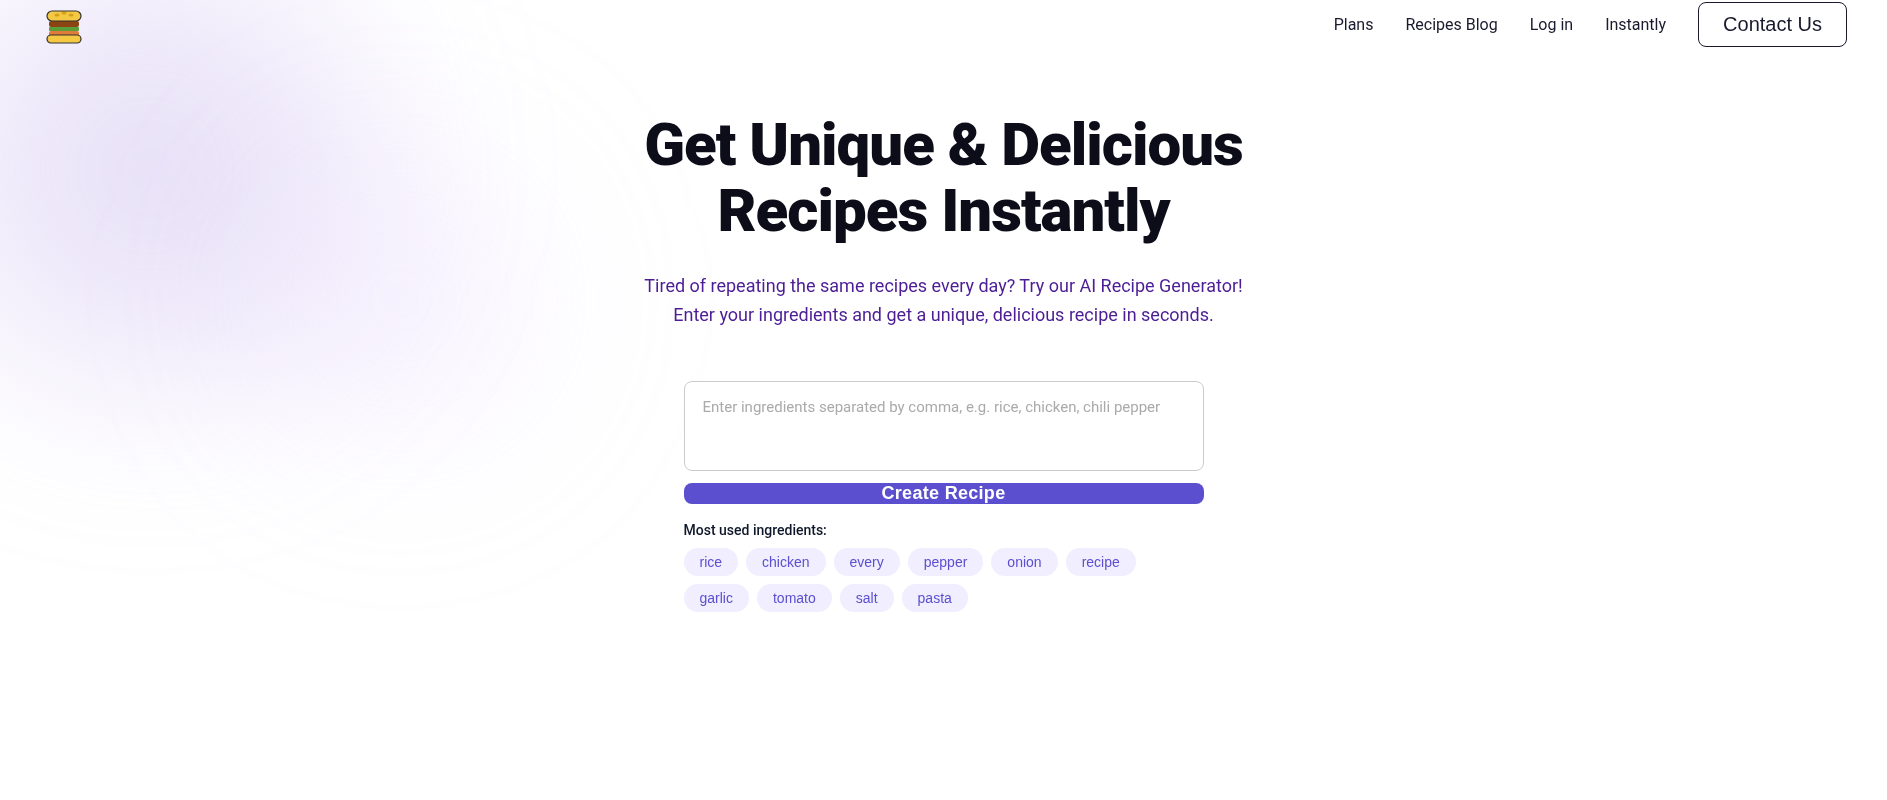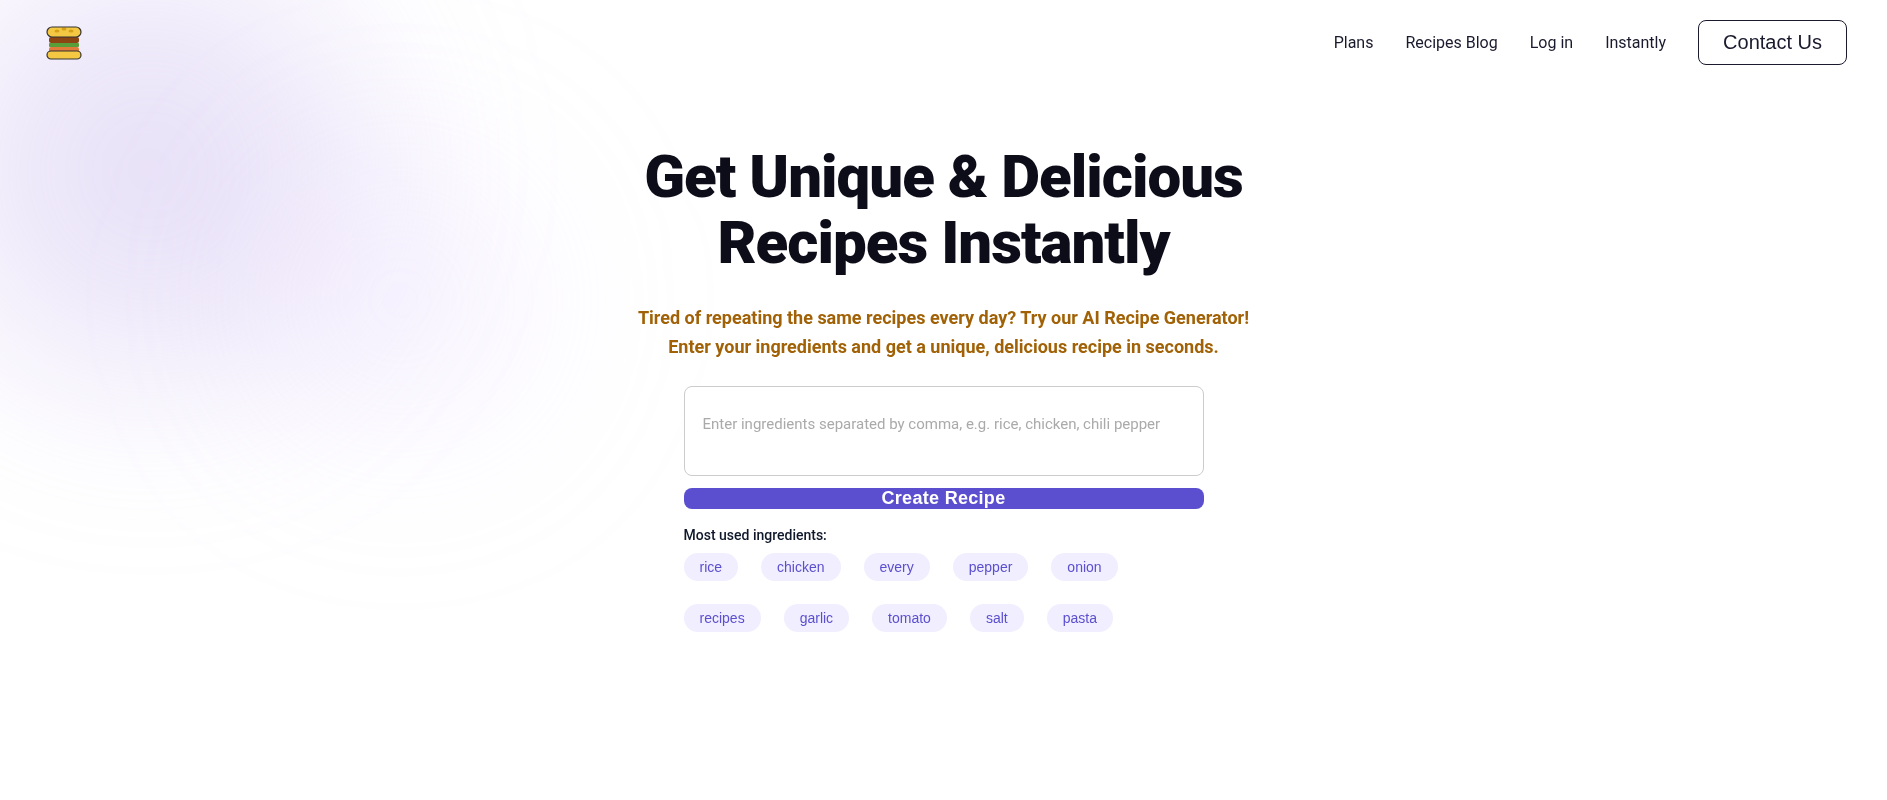--- a/index.html
+++ b/index.html
@@ -40,23 +40,23 @@
       background: radial-gradient(circle, rgba(220, 200, 255, 0.3) 0%, transparent 70%);
       top: 100px;
       left: 200px;
     }
 
     
     nav {
       position: relative;
       z-index: 10;
       display: flex;
-      align-items: center;
+      align-items: flex-start;
       justify-content: space-between;
-      padding: 18px 40px;
+      padding: 2px 40px;
       background: transparent;
     }
 
     .nav-logo {
       display: flex;
       align-items: center;
     }
 
     .burger-icon {
       width: 48px;
@@ -108,34 +108,34 @@
       font-weight: 900;
       color: #0d0d1a;
       line-height: 1.1;
       max-width: 700px;
       margin-bottom: 28px;
       letter-spacing: -1px;
     }
 
     .hero-subtitle {
       font-size: 18px;
-      color: #a16207;
+      color: #4c1d95;
       max-width: 620px;
       line-height: 1.6;
-      margin-bottom: 24px;
-      font-weight: 700;
+      margin-bottom: 51px;
+      font-weight: 400;
     }
 
     
     .ingredient-textarea {
       width: 520px;
       height: 90px;
       border: 1.5px solid #ccc;
       border-radius: 8px;
-      padding: 28px 18px;
+      padding: 16px 18px;
       font-size: 15px;
       color: #888;
       resize: none;
       outline: none;
       font-family: inherit;
       background: #fff;
       margin-bottom: 12px;
     }
 
     .ingredient-textarea::placeholder {
@@ -165,21 +165,21 @@
     .ingredients-label {
       font-size: 14px;
       color: #0f172a;
       margin-bottom: 10px;
       font-weight: 500;
     }
 
     .ingredient-tags {
       display: flex;
       flex-wrap: wrap;
-      gap: 23px;
+      gap: 8px;
     }
 
     .ingredient-tag {
       padding: 6px 16px;
       background: #f0eeff;
       color: #5b4fcf;
       border-radius: 20px;
       font-size: 14px;
       cursor: pointer;
       font-weight: 400;
@@ -232,20 +232,20 @@
   <button class="create-btn">Create Recipe</button>
 
   <div class="ingredients-section">
     <div class="ingredients-label">Most used ingredients:</div>
     <div class="ingredient-tags">
     <button class="ingredient-tag">rice</button>
         <button class="ingredient-tag">chicken</button>
         <button class="ingredient-tag">every</button>
         <button class="ingredient-tag">pepper</button>
         <button class="ingredient-tag">onion</button>
-        <button class="ingredient-tag">recipes</button>
+        <button class="ingredient-tag">recipe</button>
         <button class="ingredient-tag">garlic</button>
         <button class="ingredient-tag">tomato</button>
         <button class="ingredient-tag">salt</button>
         <button class="ingredient-tag">pasta</button>
       </div>
   </div>
 </section>
 
 </body></html>

